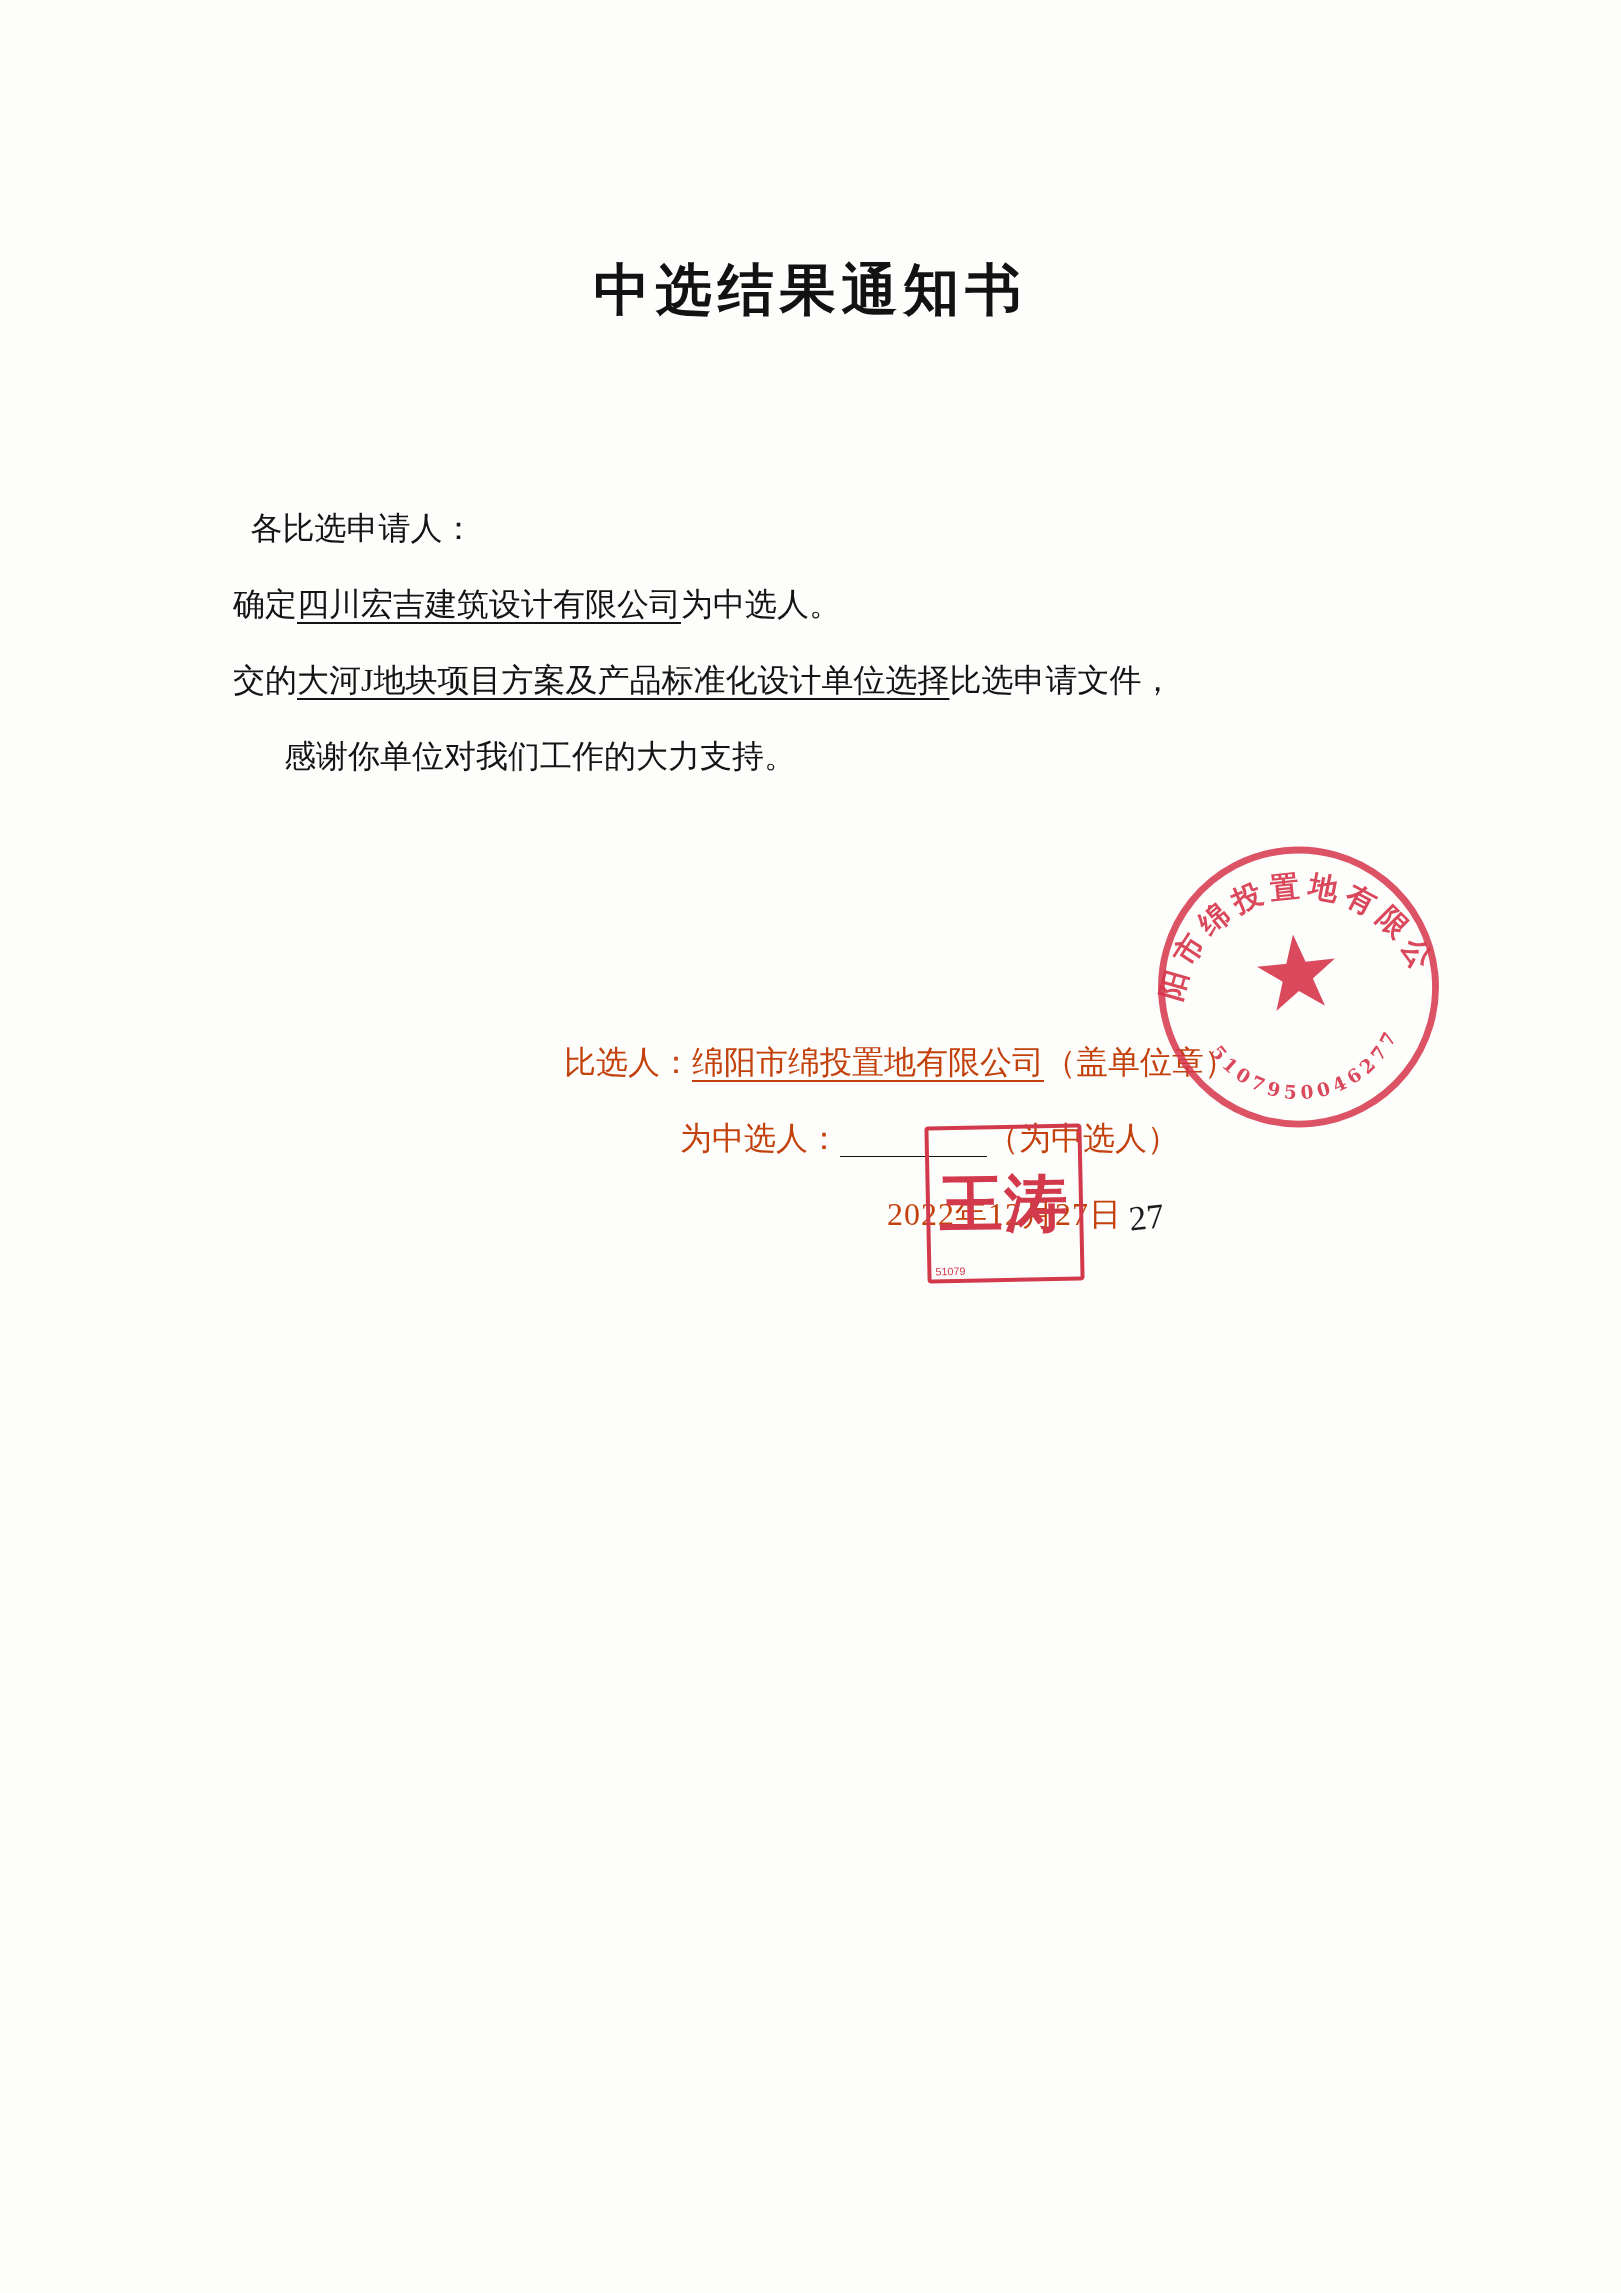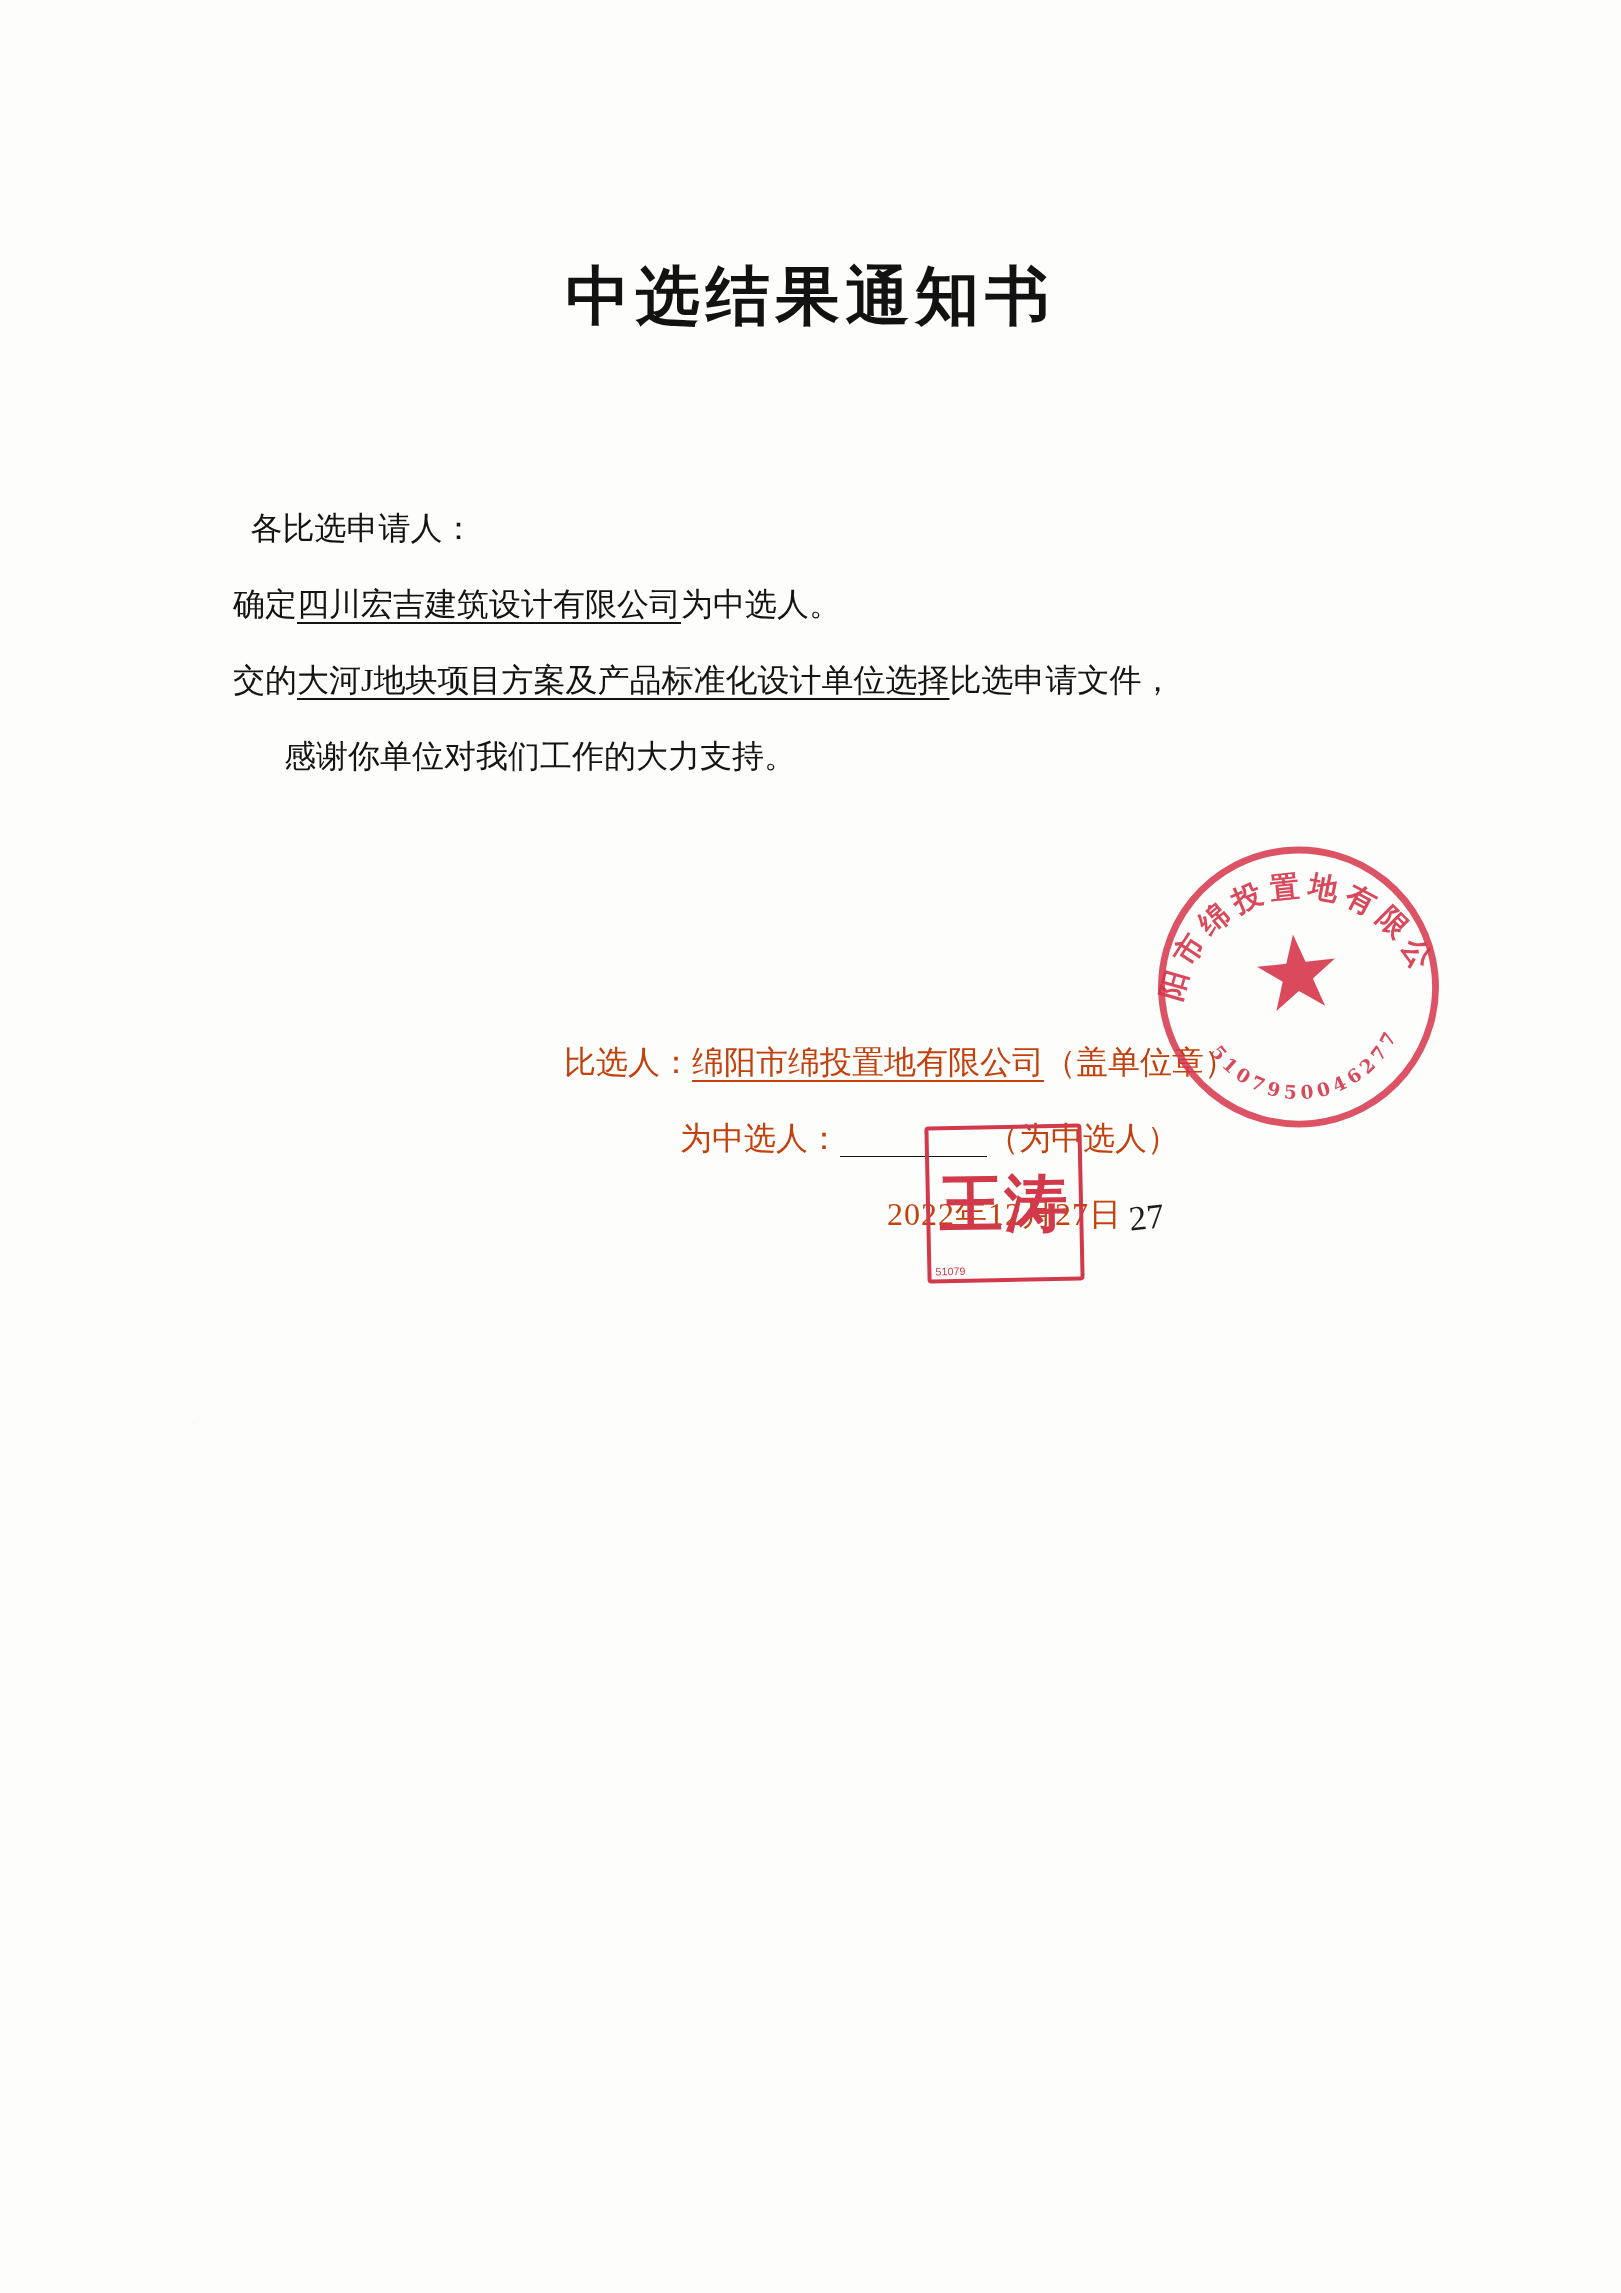--- a/index.html
+++ b/index.html
@@ -34,21 +34,21 @@
       radial-gradient(circle at 66% 47%, rgba(0,0,0,0.025) 0 1.1px, transparent 2px);
   }
 
   
   .doc-title {
     position: absolute;
     top: 253px;
     left: 0;
     width: 100%;
     text-align: center;
-    font-size: 64px;
+    font-size: 56px;
     font-weight: 700;
     letter-spacing: 5.9px;
     font-family: "DejaVu Serif", "Liberation Serif", serif;
     color: #121212;
   }
 
   
   .body-block {
     position: absolute;
     top: 490px;

